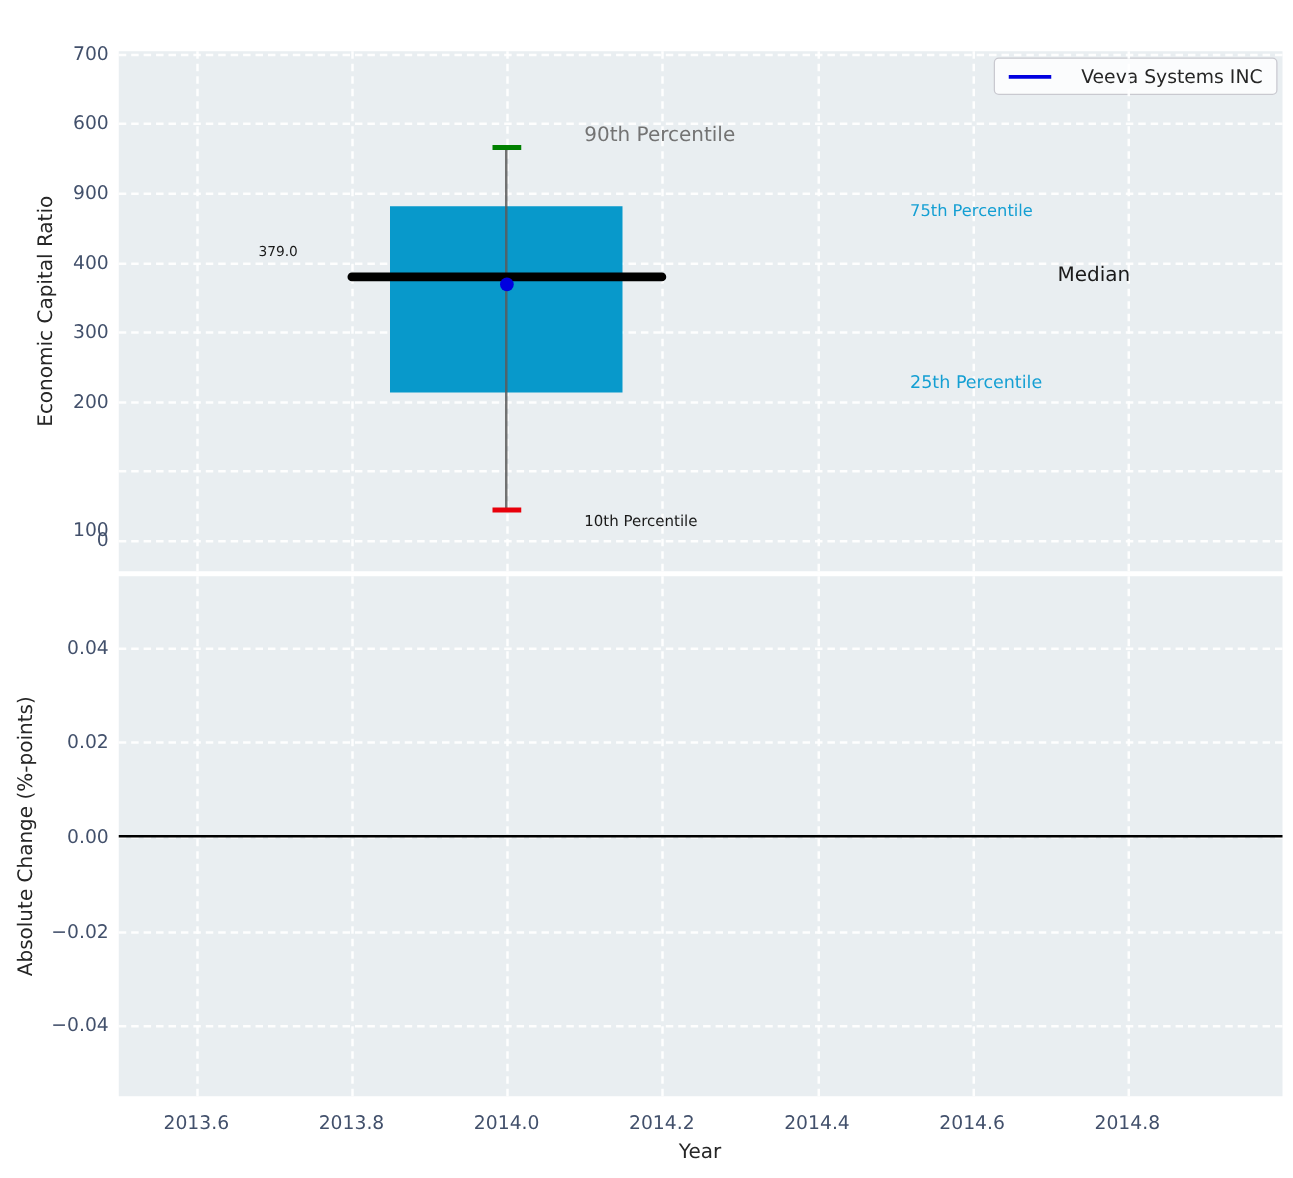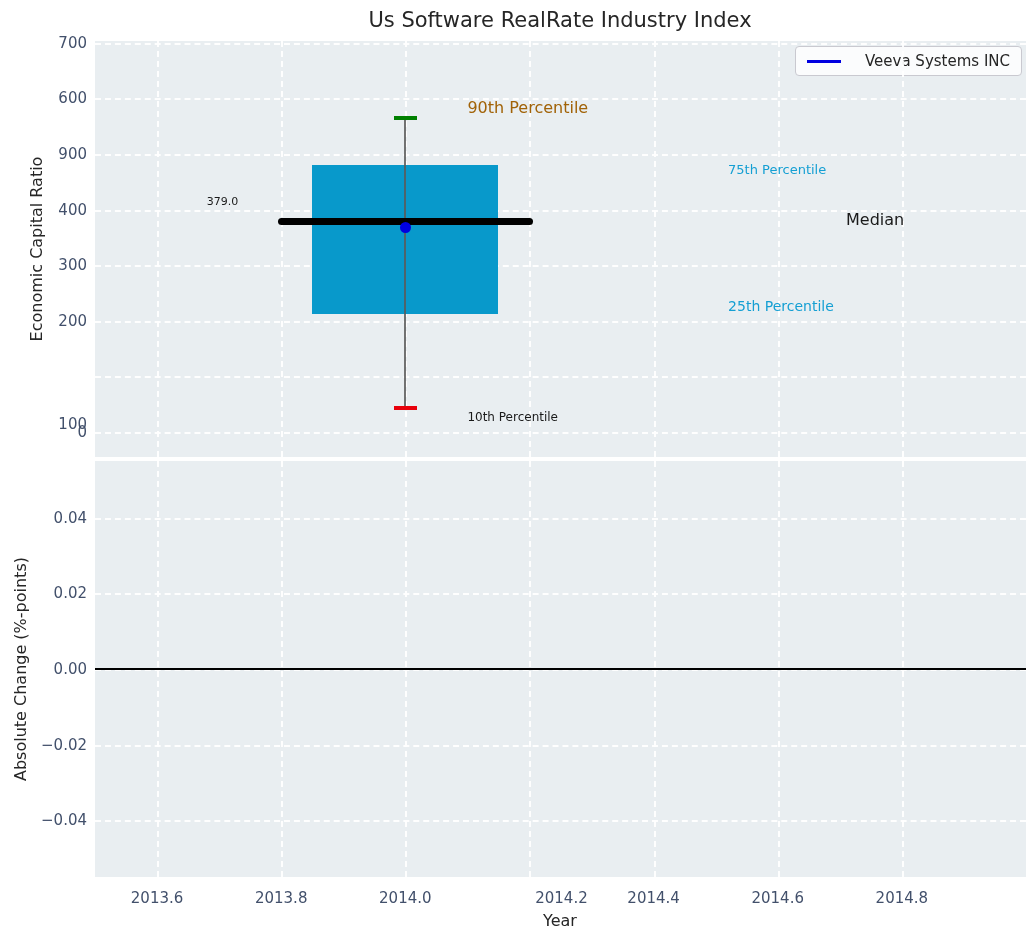--- a/index.html
+++ b/index.html
@@ -26,21 +26,20 @@
   .legend{position:absolute;top:5px;right:4px;display:flex;align-items:center;gap:24px;
           background:rgba(253,253,254,0.9);border:1px solid #c9c9d0;border-radius:4px;
           padding:5px 11px;font-size:15px;color:#262626;}
   .legend-line{display:inline-block;width:34px;height:3px;background:#0000e0;}
 </style>
 </head>
 <body>
 
 <div class="fig">
 
-  <div class="title">Us Software RealRate Industry Index</div>
 
   <div class="ylabel" id="ylabel-top">Economic Capital Ratio</div>
   <div class="ylabel" id="ylabel-bot">Absolute Change (%-points)</div>
   <div class="xlabel">Year</div>
 
   <div class="axes" id="ax-top">
     <div class="legend">
       <span class="legend-line" style="background: rgb(0, 0, 224);"></span>
       <span class="legend-label">Veeva Systems INC</span>
     </div>
@@ -58,21 +57,21 @@
       <div class="gridh" style="top: 168.513px;"></div>
       <div class="gridh" style="top: 112.898px;"></div>
       <div class="gridh" style="top: 57.2834px;"></div>
       <div class="gridh" style="top: 1.66845px;"></div>
       <div class="mark" style="left: 217.233px; top: 124.021px; width: 186.2px; height: 148.492px; background: rgb(8, 153, 203);"></div>
       <div class="mark" style="left: 309.333px; top: 76.7487px; width: 2px; height: 289.754px; background: rgb(90, 90, 90); opacity: 0.85;"></div>
       <div class="mark" style="left: 299.161px; top: 74.7487px; width: 22.344px; height: 4px; background: rgb(0, 128, 0);"></div>
       <div class="mark" style="left: 299.161px; top: 364.503px; width: 22.344px; height: 4px; background: rgb(232, 0, 11);"></div>
       <div class="mark" style="left: 183.097px; top: 176.693px; width: 254.473px; height: 7px; background: rgb(0, 0, 0); border-radius: 4px;"></div>
       <div class="mark" style="left: 304.833px; top: 180.81px; width: 11px; height: 11px; border-radius: 50%; background: rgb(0, 0, 224);"></div>
-      <div class="anno" style="left: 372.4px; top: 65.6257px; color: #a16207; font-size: 16px;">90th Percentile</div>
+      <div class="anno" style="left: 372.4px; top: 65.6257px; color: #737373; font-size: 16px;">90th Percentile</div>
       <div class="anno" style="left: 372.4px; top: 375.957px; color: rgb(26, 26, 26); font-size: 12px;">10th Percentile</div>
       <div class="anno" style="left: 633.08px; top: 127.914px; color: rgb(20, 159, 211); font-size: 13px;">75th Percentile</div>
       <div class="anno" style="left: 633.08px; top: 264.727px; color: rgb(20, 159, 211); font-size: 14px;">25th Percentile</div>
       <div class="anno" style="left: 751.007px; top: 177.968px; color: rgb(26, 26, 26); font-size: 16px;">Median</div>
       <div class="anno" style="left: 111.72px; top: 160.171px; color: rgb(26, 26, 26); font-size: 11px;">379.0</div>
     </div>
 
   <div class="axes" id="ax-bot">
       <div class="gridv" style="left: 62.0667px;"></div>
       <div class="gridv" style="left: 186.2px;"></div>
@@ -98,17 +97,17 @@
     <div class="tick ytick" style="left: 23px; top: 98.2834px;">600</div>
     <div class="tick ytick" style="left: 23px; top: 42.6684px;">700</div>
     <div class="tick ytick" style="left: 23px; top: 517.727px;">0.04</div>
     <div class="tick ytick" style="left: 23px; top: 593.364px;">0.02</div>
     <div class="tick ytick" style="left: 23px; top: 669px;">0.00</div>
     <div class="tick ytick" style="left: 23px; top: 744.636px;">−0.02</div>
     <div class="tick ytick" style="left: 23px; top: 820.273px;">−0.04</div>
     <div class="tick xtick" style="left: 157.067px; top: 889px;">2013.6</div>
     <div class="tick xtick" style="left: 281.2px; top: 889px;">2013.8</div>
     <div class="tick xtick" style="left: 405.333px; top: 889px;">2014.0</div>
-    <div class="tick xtick" style="left: 529.467px; top: 889px; margin-left: 32px;">2014.2</div>
+    <div class="tick xtick" style="left: 529.467px; top: 889px;">2014.2</div>
     <div class="tick xtick" style="left: 653.6px; top: 889px;">2014.4</div>
     <div class="tick xtick" style="left: 777.733px; top: 889px;">2014.6</div>
     <div class="tick xtick" style="left: 901.867px; top: 889px;">2014.8</div>
   </div>
 
 </body></html>

